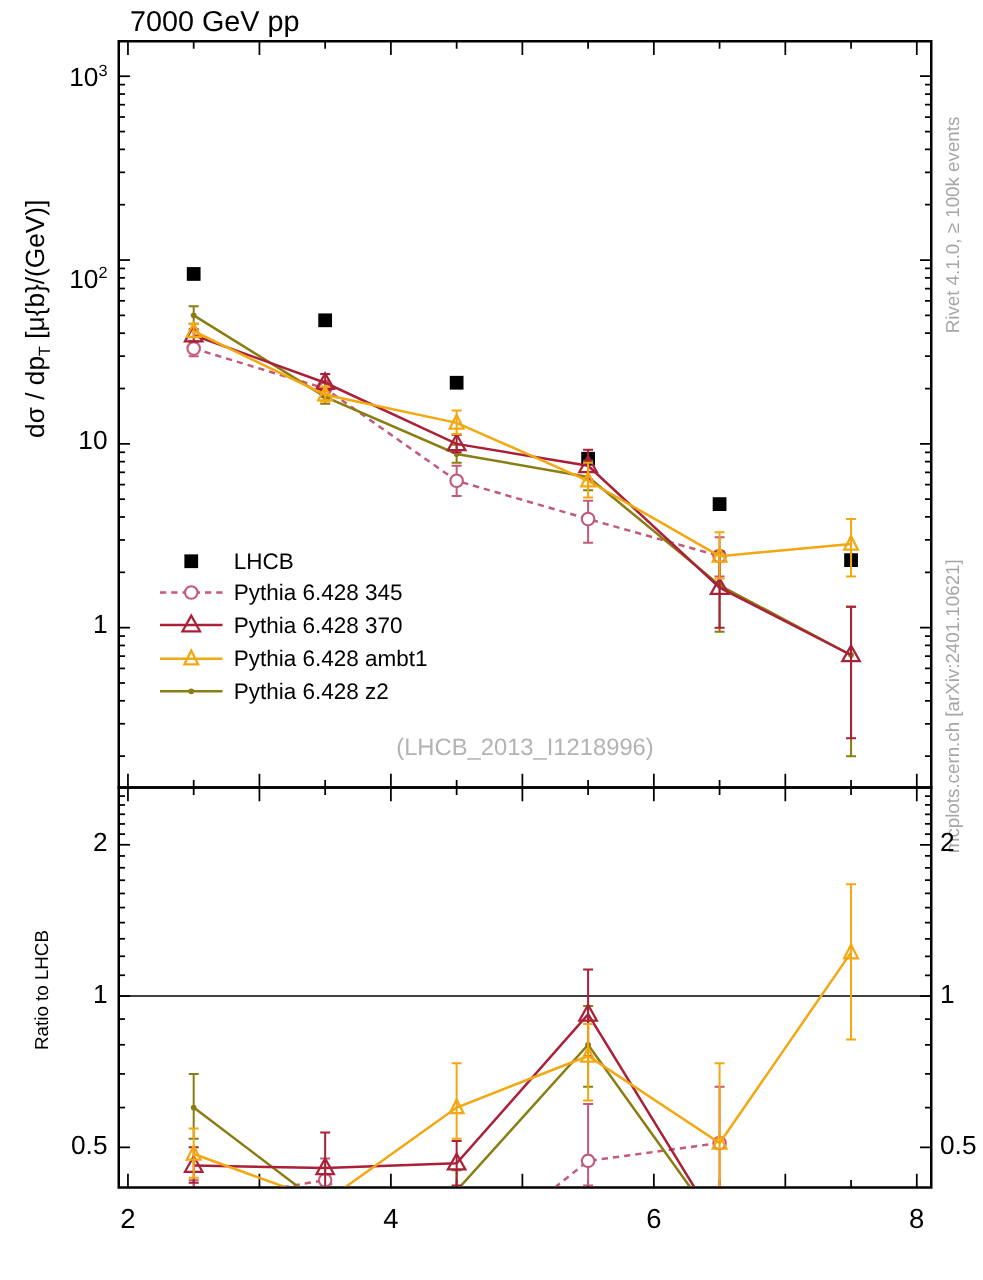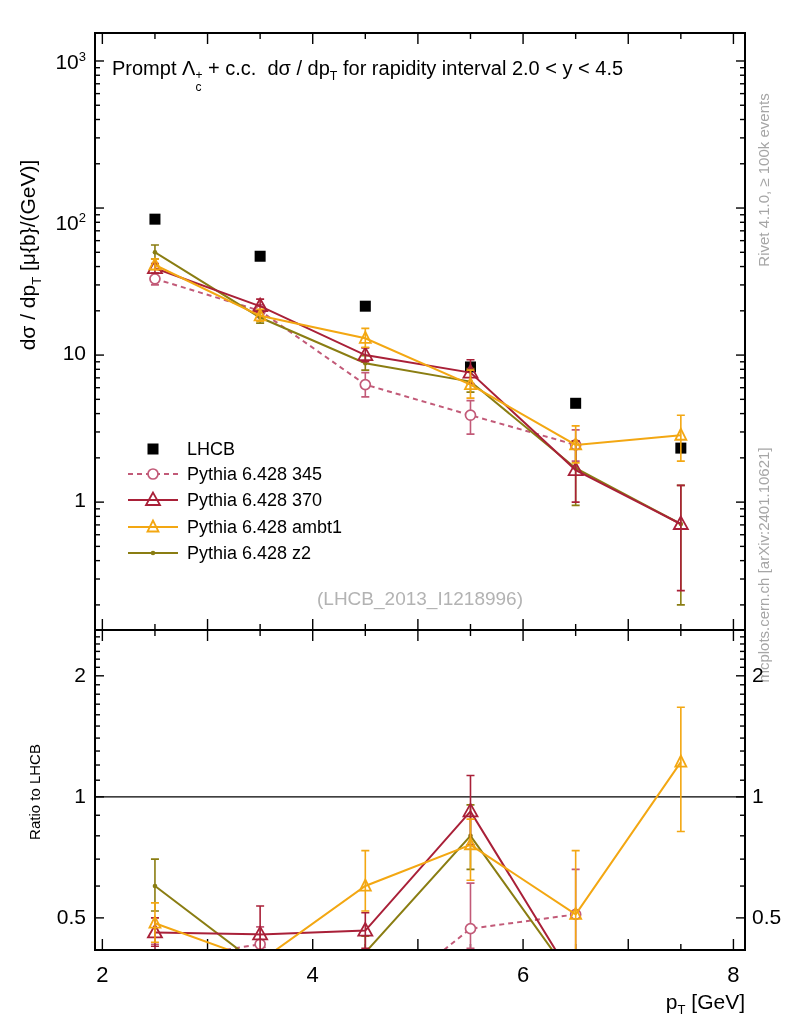--- a/index.html
+++ b/index.html
@@ -24,20 +24,21 @@
   .ytick sup{font-size:13px;}
   .ytick-r{position:absolute;left:752px;font-size:21px;}
   .xtick{position:absolute;width:44px;text-align:center;font-size:22px;}
   svg{position:absolute;left:0;top:0;}
 </style>
 </head>
 <body>
 
 <div class="page">
 
+  <div class="abs hdr" id="hdr-left">7000 GeV pp</div>
 
   <svg id="plot-svg" width="786" height="1024">
       <defs>
         <clipPath id="clipMain">
           <rect x="96" y="34" width="648" height="595"></rect>
         </clipPath>
         <clipPath id="clipRatio">
           <rect x="96" y="631" width="648" height="318"></rect>
         </clipPath>
       </defs>
@@ -346,35 +347,30 @@
         <path stroke="#f3a712" stroke-width="1.8" fill="none" d="M 153 520.5 L 147.5 531.5 L 158.5 531.5 Z"></path>
         <text x="187" y="527" font-size="18" fill="#000" dominant-baseline="central" font-family="&quot;Liberation Sans&quot;, sans-serif">Pythia 6.428 ambt1</text>
       </g>
       <g>
         <line x1="128" x2="178" y1="553" y2="553" stroke="#8a7d12" stroke-width="2"></line>
         <circle cx="153" cy="553" r="2.3" fill="#8a7d12"></circle>
         <text x="187" y="553" font-size="18" fill="#000" dominant-baseline="central" font-family="&quot;Liberation Sans&quot;, sans-serif">Pythia 6.428 z2</text>
       </g>
     </svg>
 
-  <div class="abs" id="plot-title"><span>Prompt Λ</span><span class="lambda-stack">
-        <span>+</span>
-        <span>c</span>
-      </span><span> + c.c.&nbsp; dσ / dp</span><sub>T</sub><span> for rapidity interval 2.0 &lt; y &lt; 4.5</span></div>
 
   <div class="abs" id="ylabel-main"><span>dσ / dp</span><sub>T</sub><span> [μ{b}/(GeV)]</span></div>
 
   <div class="abs" id="ylabel-ratio">Ratio to LHCB</div>
 
   <div class="abs sidenote" id="side-top">Rivet 4.1.0, ≥ 100k events</div>
   <div class="abs sidenote" id="side-bottom">mcplots.cern.ch [arXiv:2401.10621]</div>
 
   <div class="abs" id="watermark">(LHCB_2013_I1218996)</div>
 
-  <div class="abs" id="xlabel"><span>p</span><sub>T</sub><span> [GeV]</span></div>
 
   <div id="tick-layer">
       <div class="ytick" style="top:49px;">10<sup>3</sup></div>
       <div class="ytick" style="top:194.03162221181213px;margin-top:16px;">10<sup>2</sup></div>
       <div class="ytick" style="top:341.07603216986047px;">10</div>
       <div class="ytick" style="top:488.12044212790875px;">1</div>
       <div class="ytick" style="top:662.8132783128094px;">2</div>
       <div class="ytick-r" style="top:662.8132783128094px;">2</div>
       <div class="ytick" style="top:783.8486058913743px;">1</div>
       <div class="ytick-r" style="top:783.8486058913743px;">1</div>

